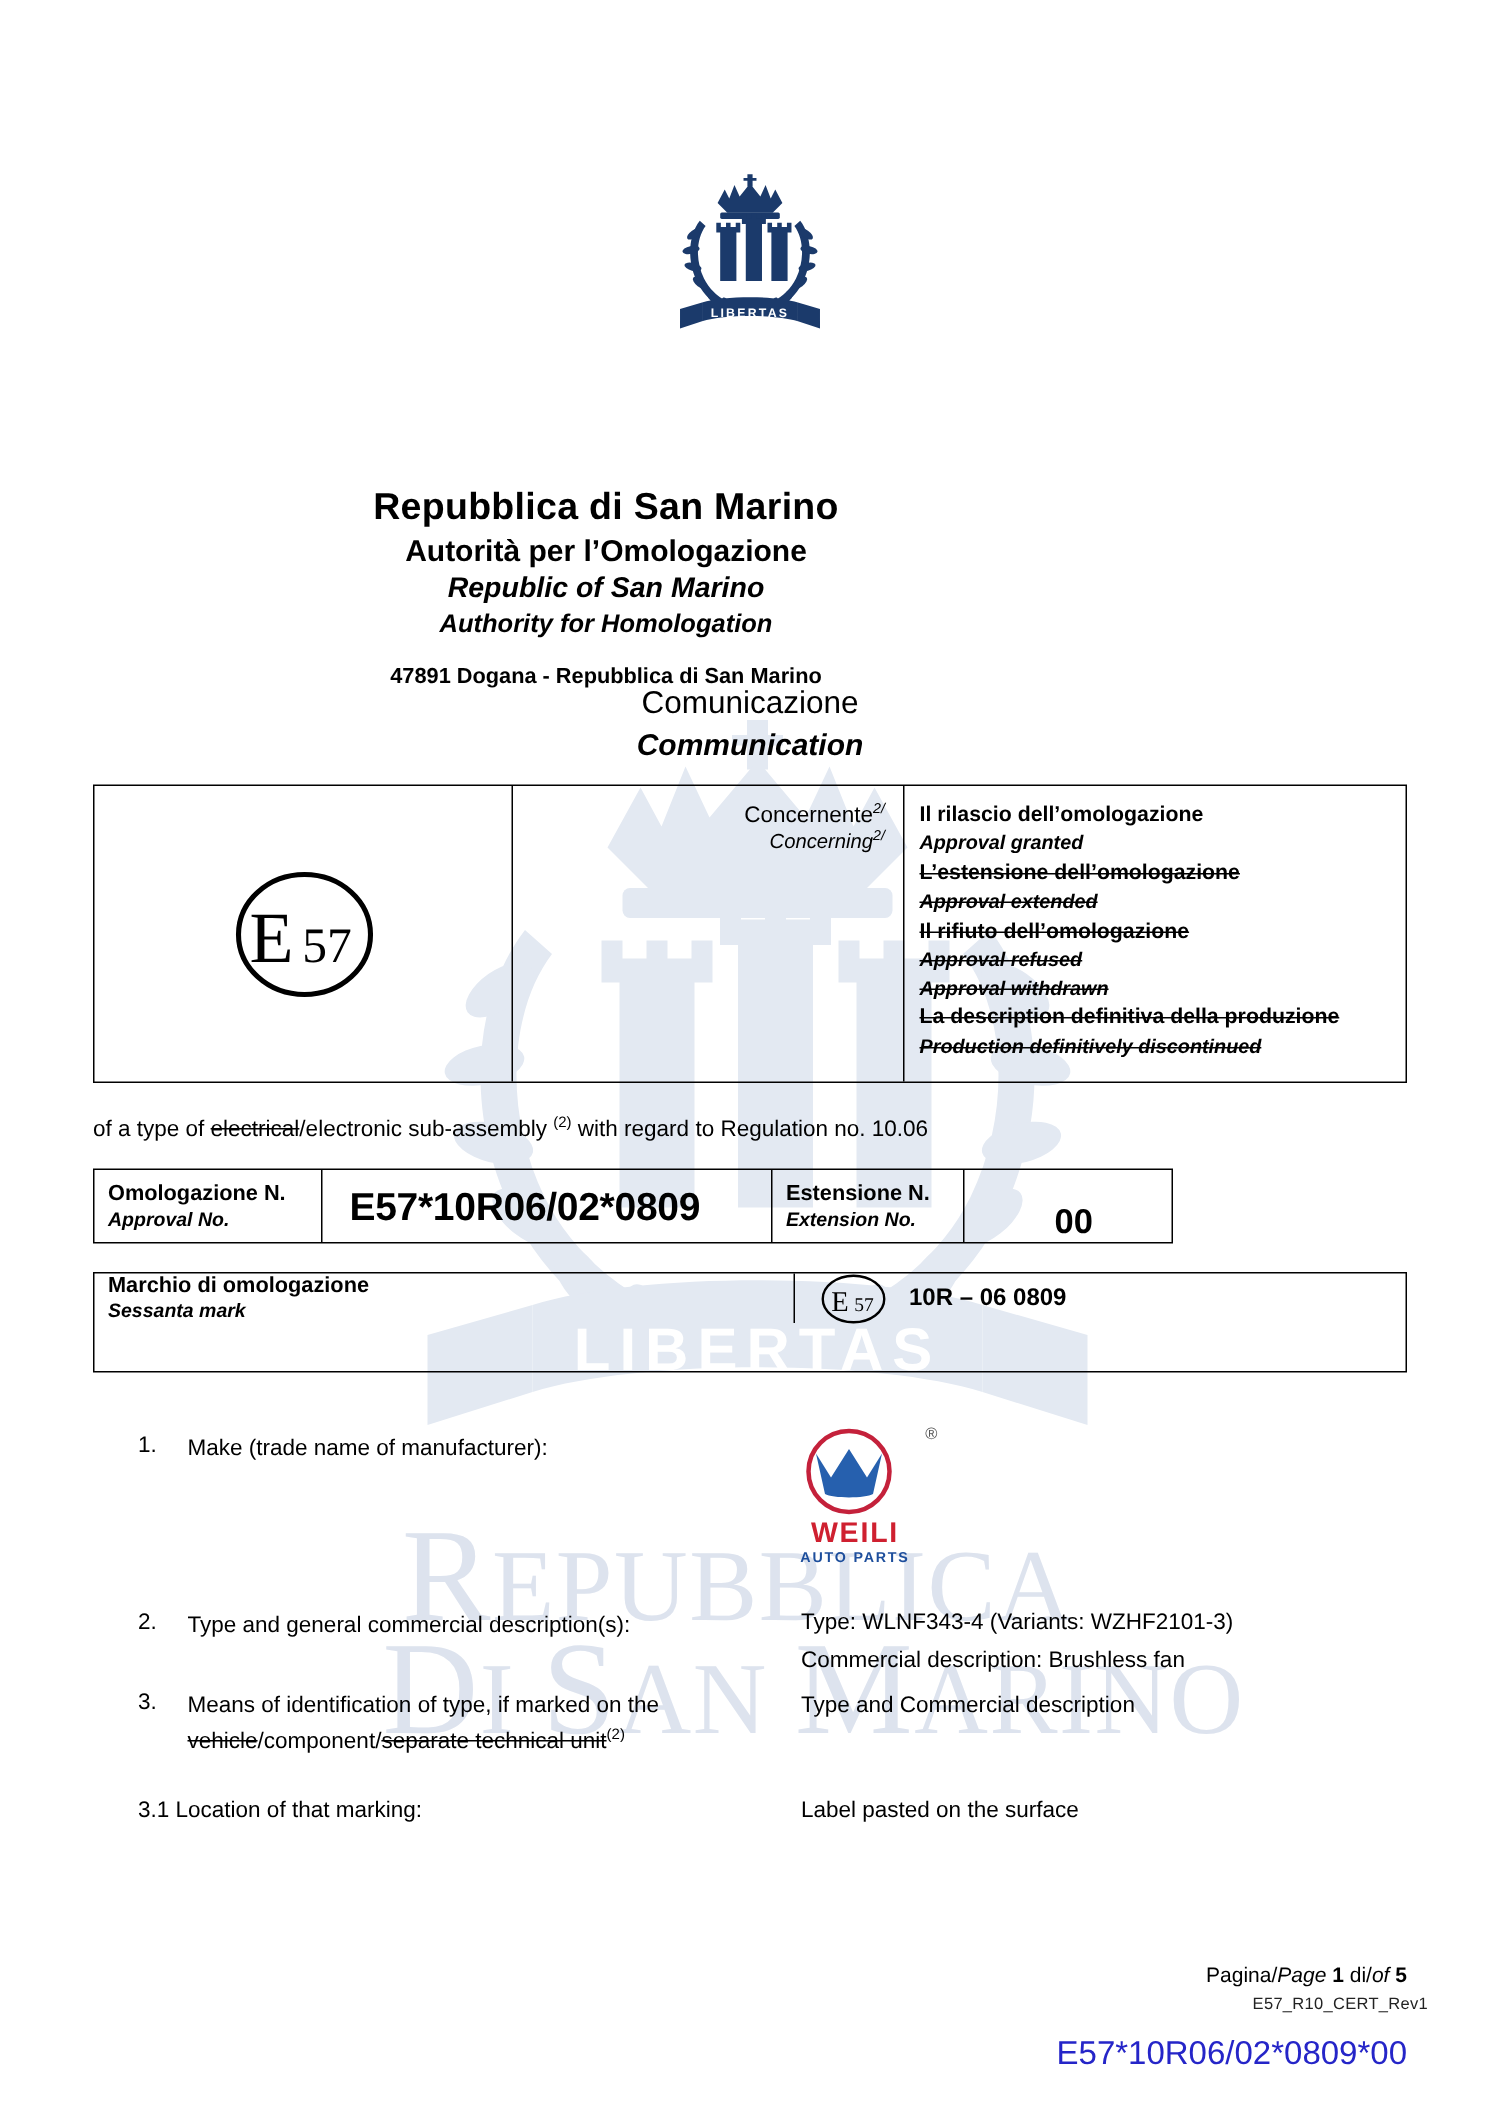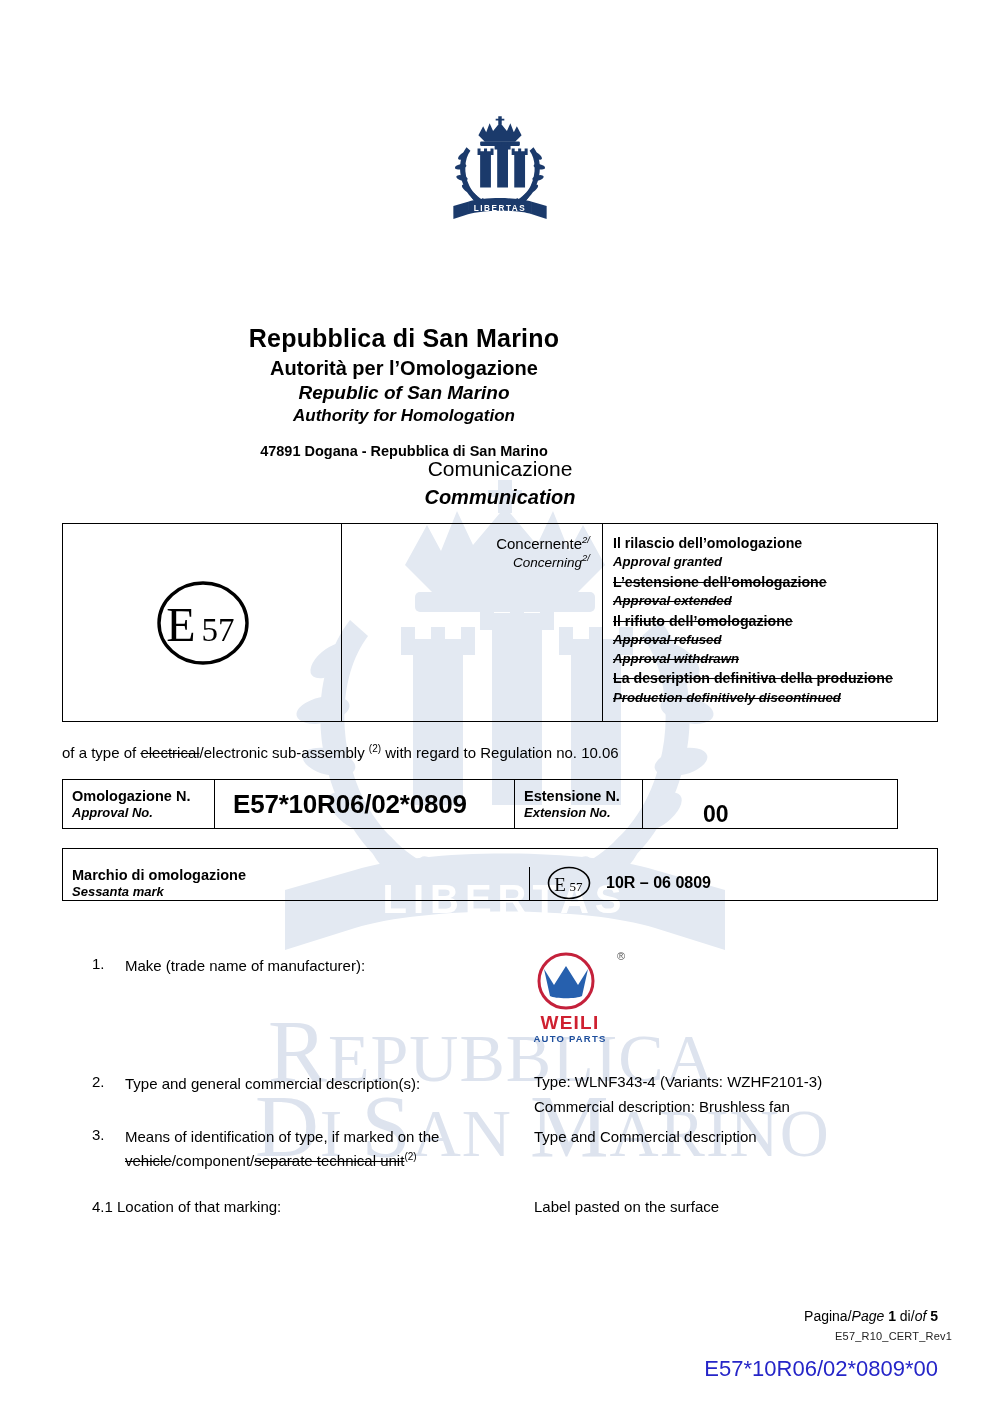--- a/index.html
+++ b/index.html
@@ -159,21 +159,21 @@
     top: 743px;
     font-size: 15px;
     white-space: nowrap;
   }
 
   
   #approval-table {
     position: absolute;
     left: 62px;
     top: 779px;
-    width: 836px;
+    width: 720px;
     height: 50px;
     border: 1.6px solid #000;
     box-sizing: border-box;
     display: flex;
     align-items: stretch;
   }
   .ap-cell {
     box-sizing: border-box;
     display: flex;
     flex-direction: column;
@@ -205,25 +205,25 @@
   .lbl-en { font-size: 13px; font-weight: bold; font-style: italic; }
   .bignum { font-size: 26px; font-weight: bold; letter-spacing: -.2px; }
   .bignum2 { font-size: 23px; font-weight: bold; margin-top: 20px; }
 
   
   #mark-table {
     position: absolute;
     left: 62px;
     top: 848px;
     width: 876px;
-    height: 53px;
+    height: 67px;
     border: 1.6px solid #000;
     box-sizing: border-box;
     display: flex;
-    align-items: flex-end;
+    align-items: flex-start;
   }
   #mk-lab {
     width: 467px;
     border-right: 1.6px solid #000;
     box-sizing: border-box;
     display: flex;
     flex-direction: column;
     justify-content: center;
     padding-left: 9px;
     line-height: 1.2;
@@ -493,21 +493,21 @@
     <div class="item-num" style="left:92px; top:1073px;">2.</div>
     <div class="item item-left" style="top:1073px;">Type and general commercial description(s):</div>
     <div class="item item-right" style="top:1071px;">Type: WLNF343-4 (Variants: WZHF2101-3)</div>
     <div class="item item-right" style="top:1096px;">Commercial description: Brushless fan</div>
 
     <div class="item-num" style="left:92px; top:1126px;">3.</div>
     <div class="item item-left" style="top:1126px;">Means of identification of type, if marked on the</div>
     <div class="item item-left" style="top:1150px;"><span class="struck">vehicle</span><span>/component/</span><span class="struck">separate technical unit</span><span class="sup-paren">(2)</span></div>
     <div class="item item-right" style="top:1126px;">Type and Commercial description</div>
 
-    <div class="item" style="left:92px; top:1196px;"><span>4.1</span> <span>Location of that marking:</span></div>
+    <div class="item" style="left:92px; top:1196px;"><span>3.1</span> <span>Location of that marking:</span></div>
     <div class="item item-right" style="top:1196px;">Label pasted on the surface</div>
 
     <div id="footer">
       <div id="page-line"><span>Pagina/</span><span class="it">Page</span> <span class="bd">1</span> <span>di/</span><span class="it">of</span> <span class="bd">5</span></div>
       <div id="rev-line">E57_R10_CERT_Rev1</div>
       <div id="blue-code">E57*10R06/02*0809*00</div>
     </div>
 
   </div>
 </div>

